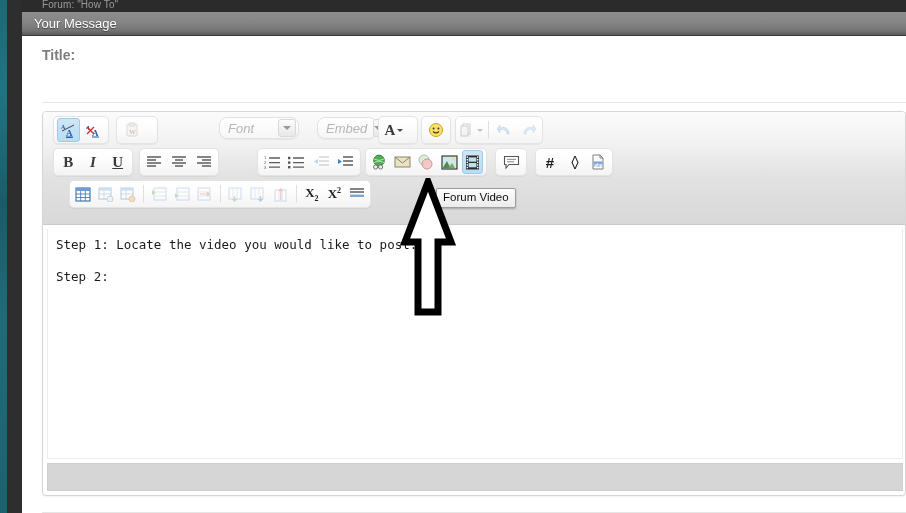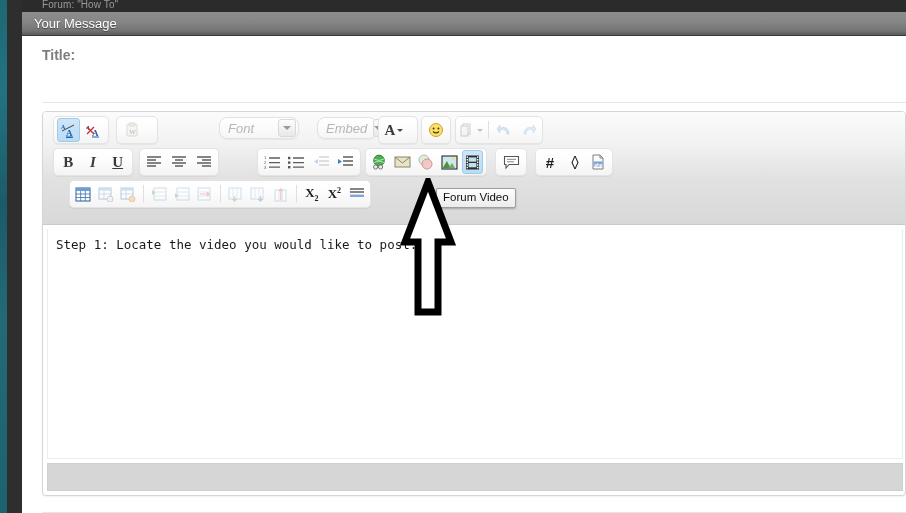--- a/index.html
+++ b/index.html
@@ -574,20 +574,21 @@
                 </g>
               <rect x="1" y="7.6" width="14" height="2.4" fill="#7fa8d8"></rect>
             </svg>
           </div>
         </div>
       </div>
     </div>
 
     <div id="editor-body">
       <p>Step 1: Locate the video you would like to post.</p>
+      <p>Step 2:</p>
     </div>
 
     <div id="editor-statusbar"></div>
   </div>
 
   <div id="divider-bottom"></div>
 </div>
 
 <div id="tooltip">Forum Video</div>
 

